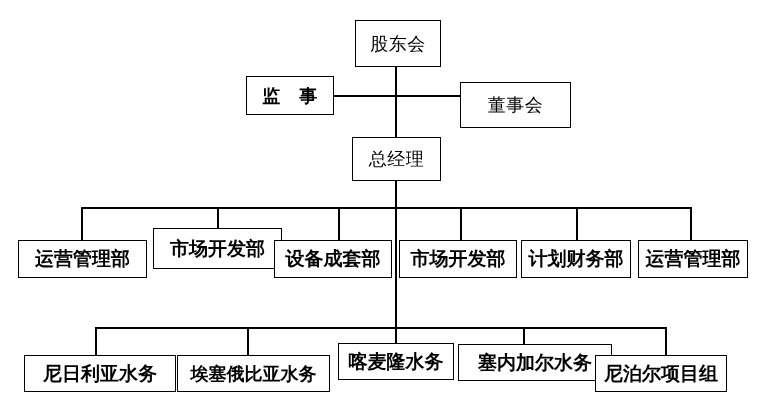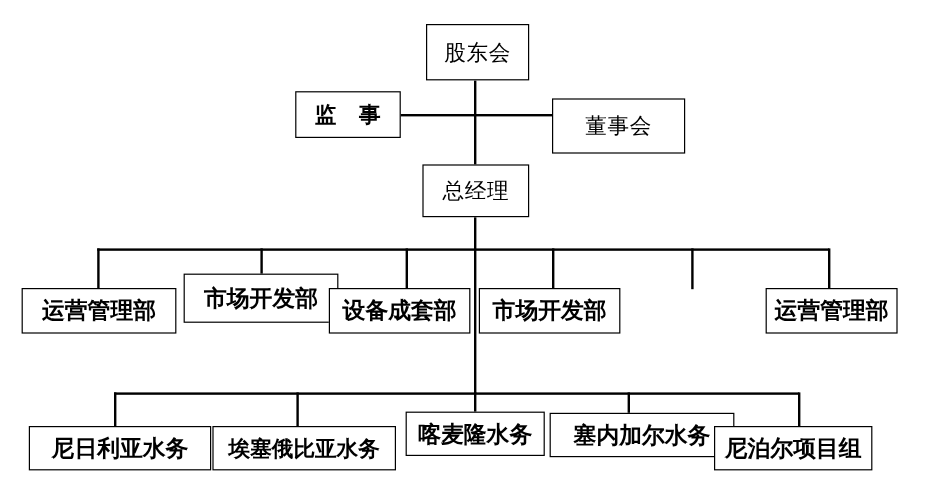--- a/index.html
+++ b/index.html
@@ -86,20 +86,21 @@
   <div class="ln v" style="left:690px; top:207px; height:34px;"></div>
 
   <div class="node heavy" style="left:18px;  top:240px; width:129px; height:38px;">运营管理部</div>
 
   <div class="node heavy" style="left:153px; top:228px; width:129px; height:41px;">市场开发部</div>
 
   <div class="node heavy" style="left:274px; top:240px; width:118px; height:38px;">设备成套部</div>
 
   <div class="node heavy" style="left:399px; top:240px; width:118px; height:38px;">市场开发部</div>
 
+  <div class="node heavy" style="left:521px; top:240px; width:110px; height:38px;">计划财务部</div>
 
   <div class="node heavy" style="left:638px; top:240px; width:110px; height:38px;">运营管理部</div>
 
   <div class="ln h" style="left:95px; top:327px; width:571px;"></div>
 
   <div class="ln v" style="left:95px;  top:327px; height:29px;"></div>
   <div class="ln v" style="left:247px; top:327px; height:29px;"></div>
   <div class="ln v" style="left:395px; top:327px; height:29px;"></div>
   <div class="ln v" style="left:523px; top:327px; height:29px;"></div>
   <div class="ln v" style="left:665px; top:327px; height:29px;"></div>

